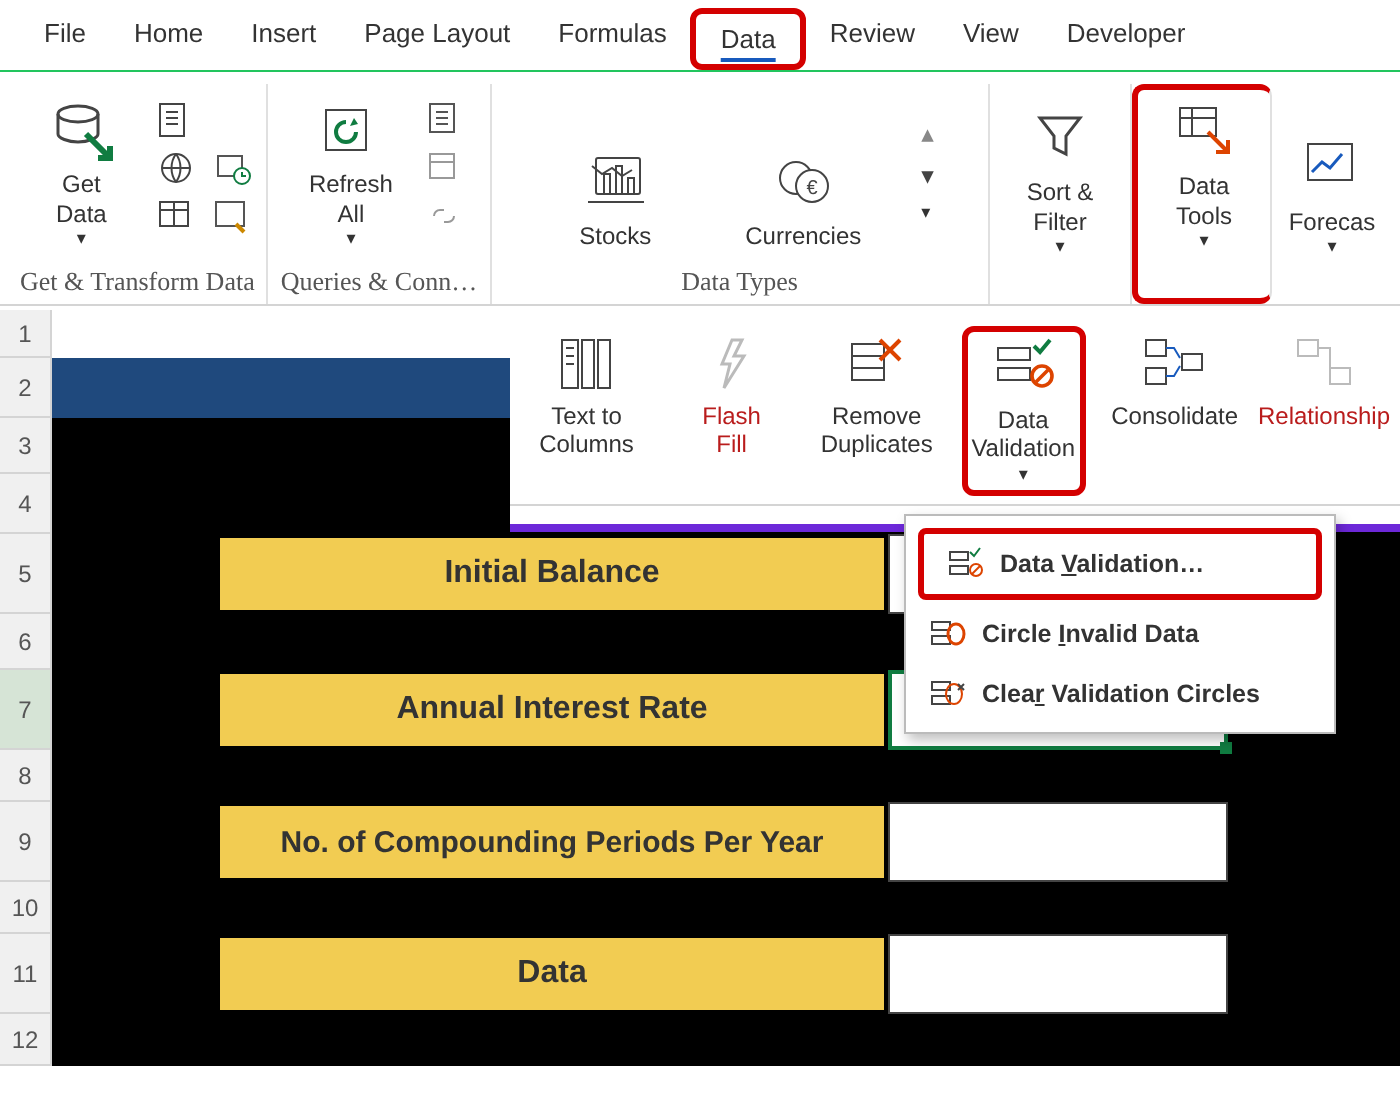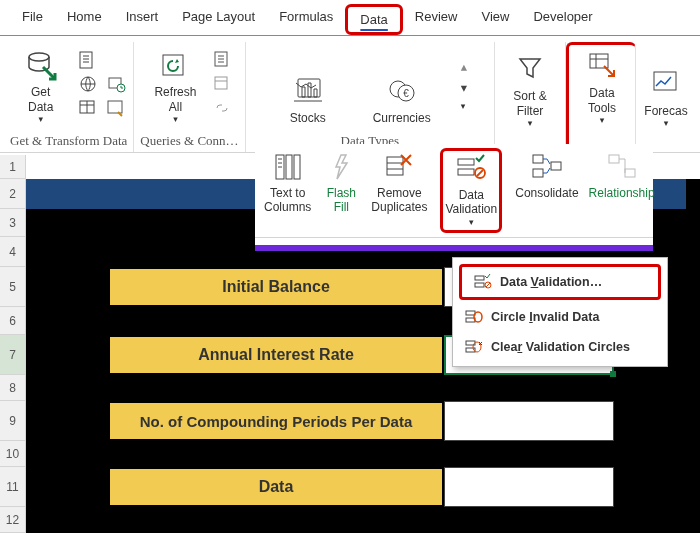--- a/index.html
+++ b/index.html
@@ -89,21 +89,21 @@
   display: flex;
   flex-direction: column;
   align-items: center;
   width: 74px;
   font-size: 12px;
   text-align: center;
   line-height: 1.2;
   padding: 3px 1px;
   cursor: pointer;
 }
-.dd-btn.disabled { color: #15803d; cursor: default; }
+.dd-btn.disabled { color: #b91c1c; cursor: default; }
 .dd-btn .ic { width: 32px; height: 32px; margin-bottom: 3px; }
 .dd-menu {
   position: absolute;
   left: 452px;
   top: 257px;
   width: 216px;
   background: #fff;
   border: 1px solid #bbb;
   box-shadow: 2px 3px 6px rgba(0,0,0,0.25);
   padding: 4px 0;
@@ -175,24 +175,24 @@
   border: 2px solid #107c41;
 }
 .input-cell.selected::after{
   content:'';
   position:absolute;
   right:-4px;bottom:-4px;
   width:6px;height:6px;background:#107c41;
 }
 .dd-panel{
   position:absolute;
-  left:255px; top:144px;
-  width:398px; height:107px;
+  left:255px; top:159px;
+  width:445px; height:107px;
   background:#fff;
-  border-bottom:6px solid #6d28d9;
+  border-bottom:4px solid #6d28d9;
   z-index:5;
 }
 .dd-menu{ z-index:10; }
 .underline-mnemonic { text-decoration: underline; }
 </style>
 </head>
 <body>
 
 <div class="tabbar">
   <div class="tab">File</div>
@@ -471,21 +471,21 @@
   <div class="cells">
     <div style="position:absolute;left:0;top:0;width:700px;height:24px;background:#fff"></div>
     <div class="bluebar"></div>
 
     <div class="label-cell" style="left:82px;top:112px;width:336px;height:40px">Initial Balance</div>
     <div class="input-cell" style="left:418px;top:112px;width:170px;height:40px"></div>
 
     <div class="label-cell" style="left:82px;top:180px;width:336px;height:40px">Annual Interest Rate</div>
     <div class="input-cell selected" style="left:418px;top:180px;width:170px;height:40px"></div>
 
-    <div class="label-cell" style="left:82px;top:246px;width:336px;height:40px;font-size:15px">No. of Compounding Periods Per Data</div>
+    <div class="label-cell" style="left:82px;top:246px;width:336px;height:40px;font-size:15px">No. of Compounding Periods Per Year</div>
     <div class="input-cell" style="left:418px;top:246px;width:170px;height:40px"></div>
 
     <div class="label-cell" style="left:82px;top:312px;width:336px;height:40px">Data</div>
     <div class="input-cell" style="left:418px;top:312px;width:170px;height:40px"></div>
   </div>
 </div>
 
 <div class="dd-menu">
   <div class="dd-item highlight-red" style="margin:2px 6px;border-radius:4px">
     <span class="ic-sm">

